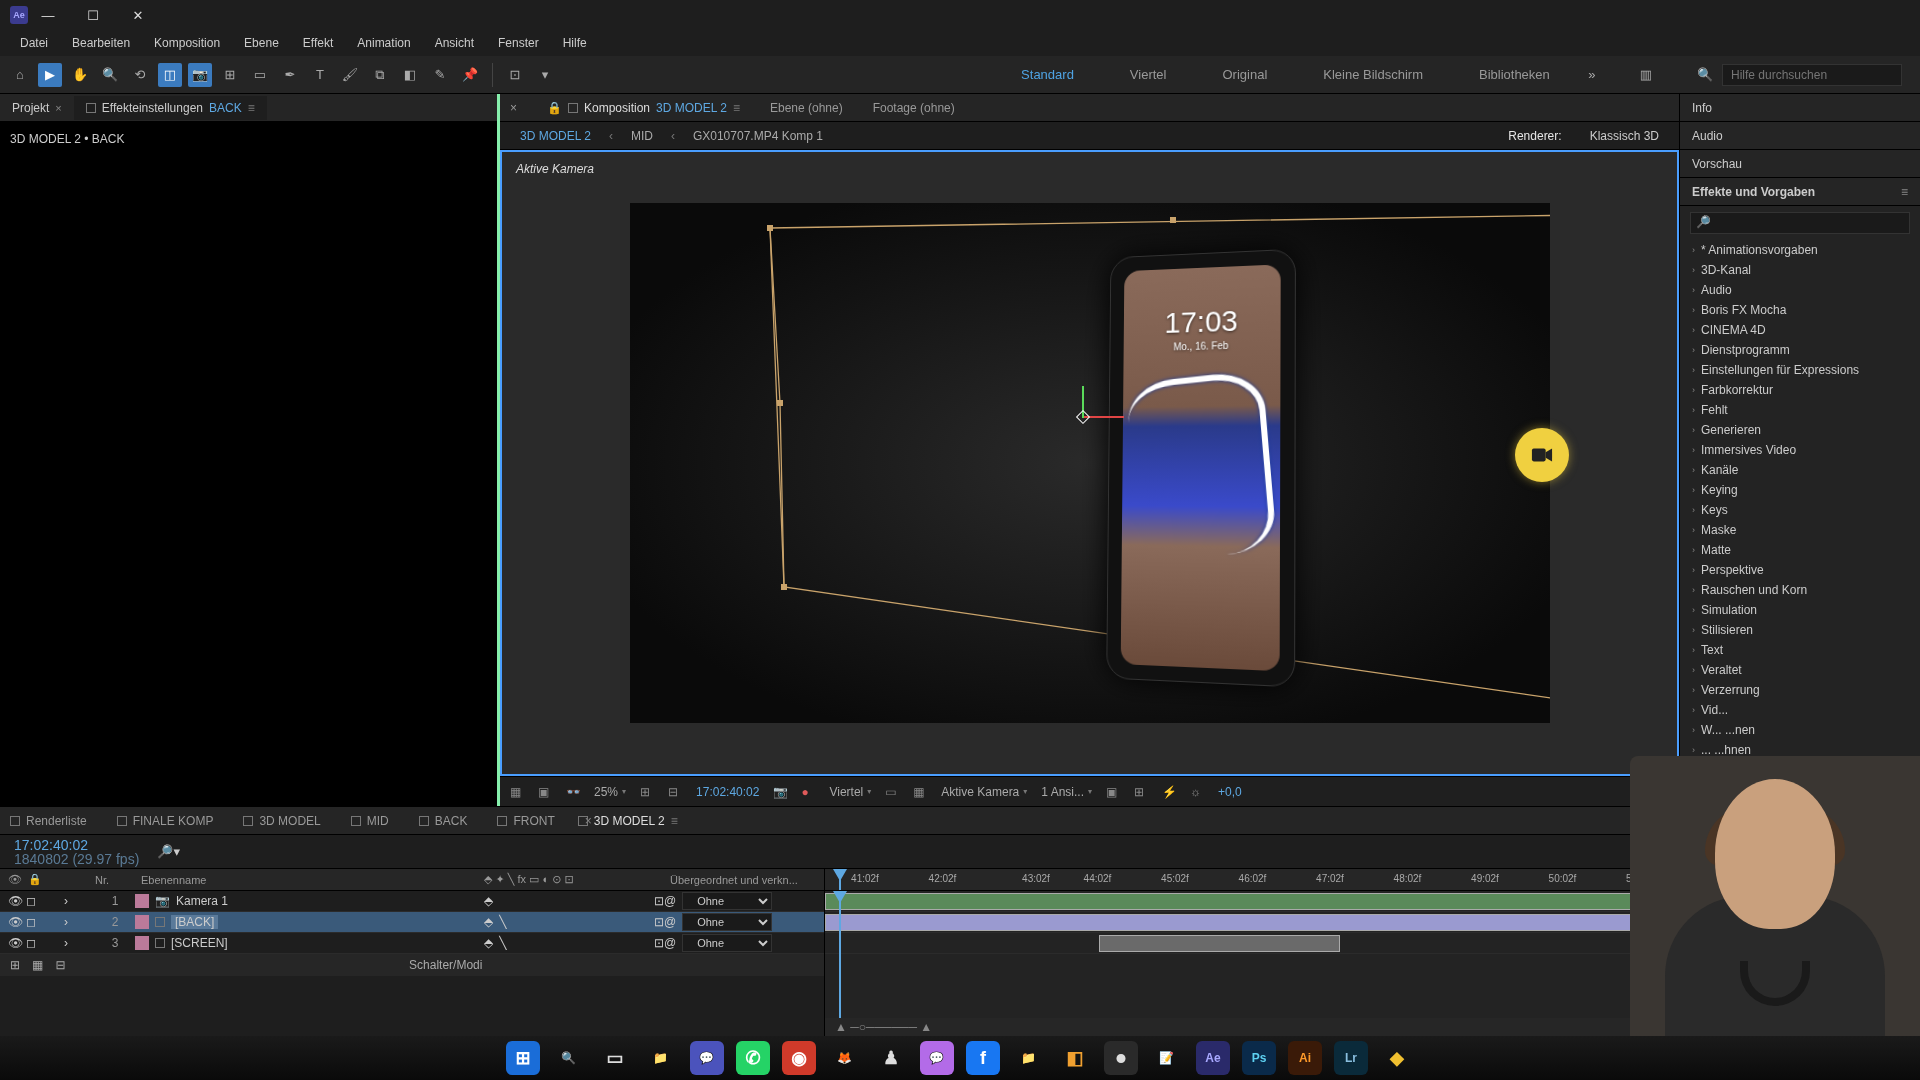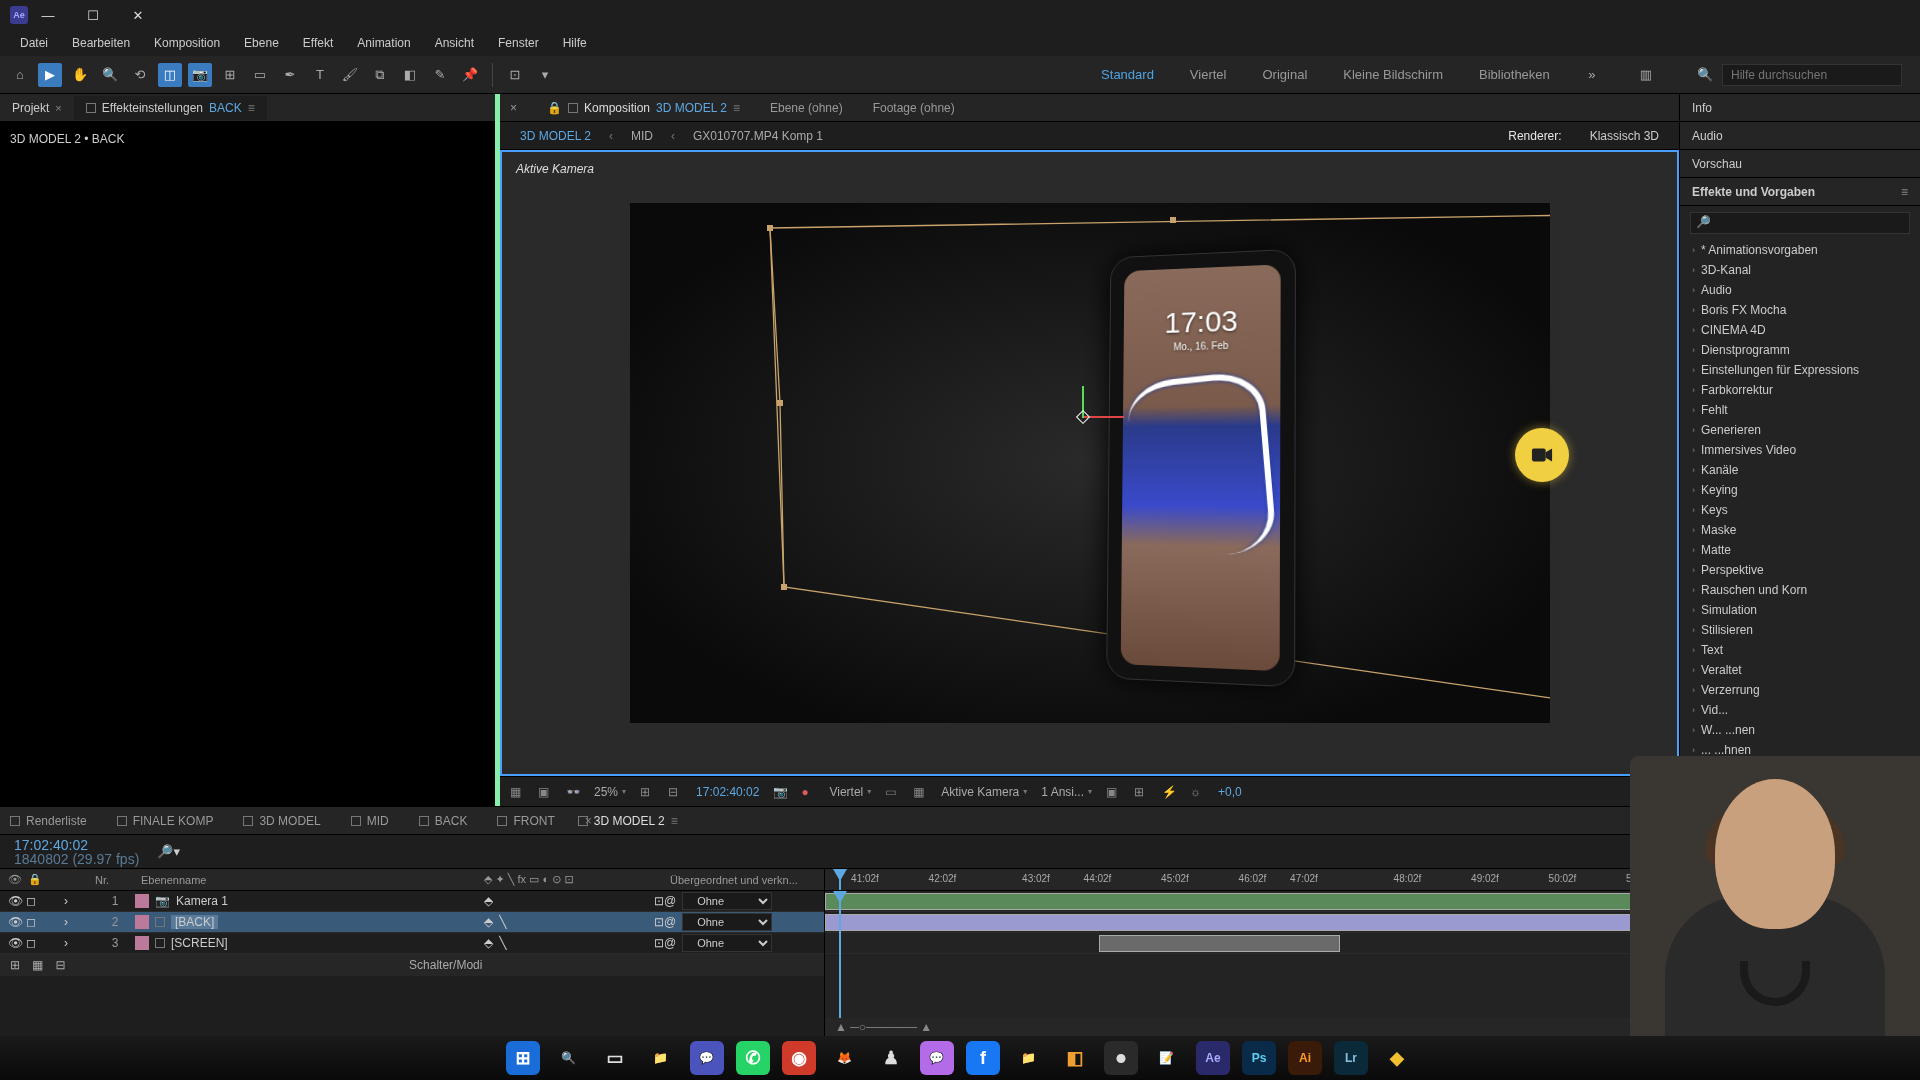--- a/index.html
+++ b/index.html
@@ -18,21 +18,21 @@
 .tbtn{width:24px;height:24px;display:flex;align-items:center;justify-content:center;cursor:pointer;border-radius:2px;color:#aaa}
 .tbtn.active{background:#3b7bbf;color:#fff}
 .tb-sep{width:1px;height:24px;background:#444;margin:0 4px}
 .tb-right{margin-left:auto;display:flex;gap:30px;align-items:center}
 .ws-item{cursor:pointer;color:#999}
 .ws-item.active{color:#4fa3e3}
 .search-help{display:flex;align-items:center;gap:8px;padding:0 10px}
 .search-input{background:#1a1a1a;border:1px solid #333;color:#ccc;padding:3px 8px;width:180px;font-size:12px}
 
 .workspace{display:flex;height:calc(1080px - 30px - 26px - 38px - 230px - 44px);background:#1e1e1e}
-.left-panels{width:500px;display:flex;flex-direction:column;border-right:5px solid #86efac}
+.left-panels{width:500px;display:flex;flex-direction:column;border-right:3px solid #86efac}
 .panel-tabs{height:28px;background:#252525;display:flex;align-items:center;border-bottom:1px solid #000}
 .ptab{padding:5px 12px;font-size:12px;cursor:pointer;display:flex;align-items:center;gap:6px}
 .ptab.active{background:#1e1e1e}
 .close-x{color:#888;font-size:11px}
 .left-content{flex:1;background:#000000;padding:10px;font-size:12px}
 
 .center{flex:1;display:flex;flex-direction:column;border-right:1px solid #000;position:relative}
 .comp-tabs{height:28px;background:#252525;display:flex;align-items:center;padding:0 10px;gap:30px;border-bottom:1px solid #000;font-size:12px}
 .comp-tabs .cttab{cursor:pointer;color:#999;display:flex;align-items:center;gap:6px}
 .comp-tabs .cttab.active{color:#ddd}
@@ -174,21 +174,21 @@
   <div class="tbtn">T</div>
   <div class="tbtn">🖌</div>
   <div class="tbtn">⧉</div>
   <div class="tbtn">◧</div>
   <div class="tbtn">✎</div>
   <div class="tbtn">📌</div>
   <div class="tb-sep"></div>
   <div class="tbtn">⊡</div>
   <div class="tbtn">▾</div>
   <div class="tb-right">
-    <div id="workspaces" style="display:flex;gap:36px">
+    <div id="workspaces" style="display:flex;gap:56px">
         <div class="ws-item active">Standard</div>
         <div class="ws-item">Viertel</div>
         <div class="ws-item">Original</div>
         <div class="ws-item">Kleine Bildschirm</div>
         <div class="ws-item">Bibliotheken</div>
       </div>
     <div class="tbtn">»</div>
     <div class="tbtn">▥</div>
     <div class="search-help">
       <span>🔍</span>
@@ -570,21 +570,21 @@
     </div>
     <div class="tl-right">
       <div class="tl-ruler" id="tl-ruler">
         <div class="playhead"></div>
       <div class="tick" style="left: 40px;">41:02f</div>
           <div class="tick" style="left: 117.5px;">42:02f</div>
           <div class="tick" style="left: 211px;">43:02f</div>
           <div class="tick" style="left: 272.5px;">44:02f</div>
           <div class="tick" style="left: 350px;">45:02f</div>
           <div class="tick" style="left: 427.5px;">46:02f</div>
-          <div class="tick" style="left: 479px;">47:02f</div>
+          <div class="tick" style="left: 505px;">47:02f</div>
           <div class="tick" style="left: 582.5px;">48:02f</div>
           <div class="tick" style="left: 660px;">49:02f</div>
           <div class="tick" style="left: 737.5px;">50:02f</div>
           <div class="tick" style="left: 815px;">53:02f</div>
         </div>
       <div class="tracks" id="tracks">
         <div class="playhead"></div>
       <div class="track">
             <div class="bar green" style="left: 0%; width: 100%;"></div>
           </div>

